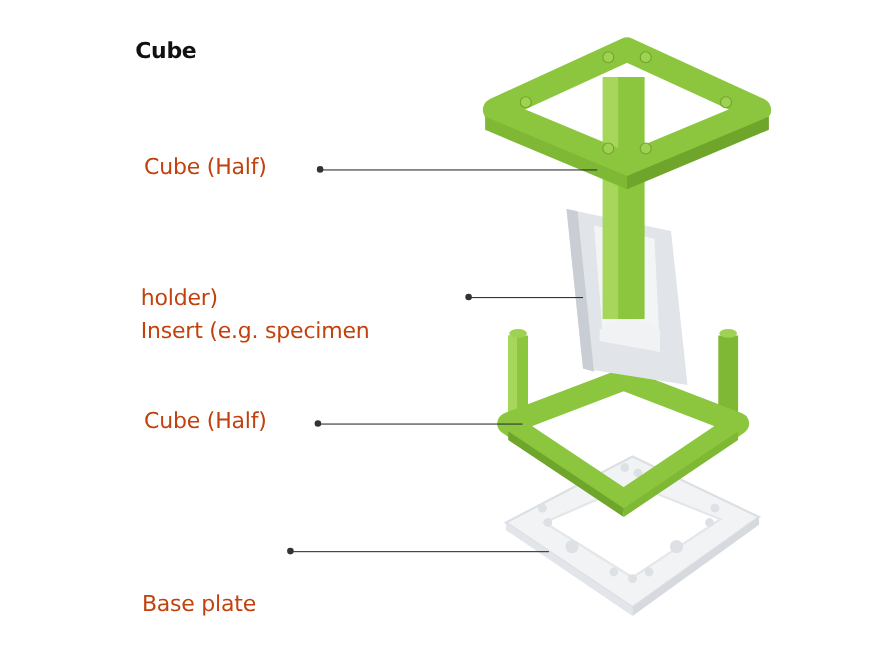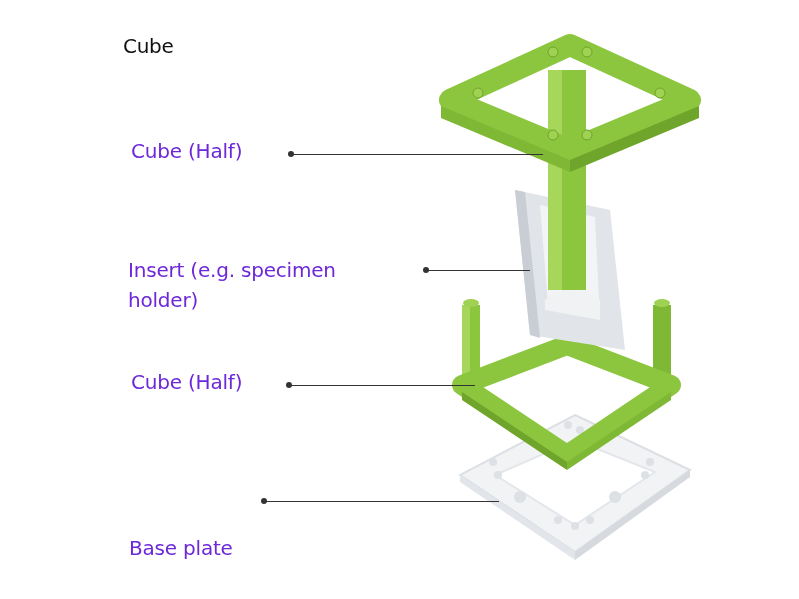--- a/index.html
+++ b/index.html
@@ -1,19 +1,19 @@
 <!DOCTYPE html>
 <html><head>
 <meta charset="utf-8">
 <style>
   html, body { margin: 0; padding: 0; background: #ffffff; }
   body { width: 799px; height: 599px; position: relative; overflow: hidden;
          font-family: "DejaVu Sans", "Liberation Sans", sans-serif; color: #111; }
-  .title { position: absolute; left: 123px; top: 34px; font-size: 20px; font-weight: normal; letter-spacing: -0.3px; }
-  .label { position: absolute; font-size: 20px; line-height: 30px; color: #6d28d9; letter-spacing: -0.2px; }
+  .title { position: absolute; left: 123px; top: 34px; font-size: 20px; font-weight: bold; letter-spacing: -0.3px; }
+  .label { position: absolute; font-size: 20px; line-height: 30px; color: #c2410c; letter-spacing: -0.2px; }
   .leader { position: absolute; height: 1px; background: #333; }
   .dot { position: absolute; width: 6px; height: 6px; border-radius: 50%; background: #333; }
   svg.art { position: absolute; left: 0; top: 0; }
 </style>
 </head>
 <body>
 
 <div class="title">Cube</div>
 
 <svg class="art" width="799" height="599" viewBox="0 0 799 599">
@@ -67,22 +67,22 @@
     <circle cx="553" cy="135" r="5" fill="#9fd153" stroke="#6fa52a"></circle>
     <circle cx="587" cy="135" r="5" fill="#9fd153" stroke="#6fa52a"></circle>
   </g>
 </svg>
 
 <div class="label" style="left:131px; top:136px;">Cube (Half)</div>
 <div class="dot" style="left:288px; top:151px;"></div>
 <div class="leader" style="left:291px; top:154px; width:252px;"></div>
 
 <div class="label" style="left:128px; top:255px;">
+  <div>holder)</div>
   <div>Insert (e.g. specimen</div>
-  <div>holder)</div>
 </div>
 <div class="dot" style="left:423px; top:267px;"></div>
 <div class="leader" style="left:426px; top:270px; width:104px;"></div>
 
 <div class="label" style="left:131px; top:367px;">Cube (Half)</div>
 <div class="dot" style="left:286px; top:382px;"></div>
 <div class="leader" style="left:289px; top:385px; width:186px;"></div>
 
 <div class="label" style="left:129px; top:488px;margin-top:45px;">Base plate</div>
 <div class="dot" style="left:261px; top:498px;"></div>

